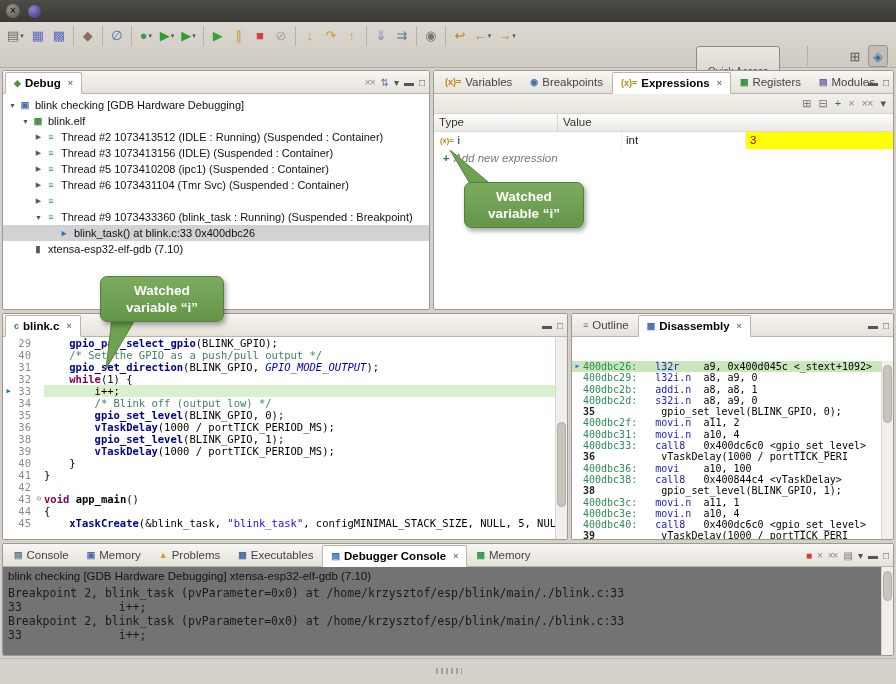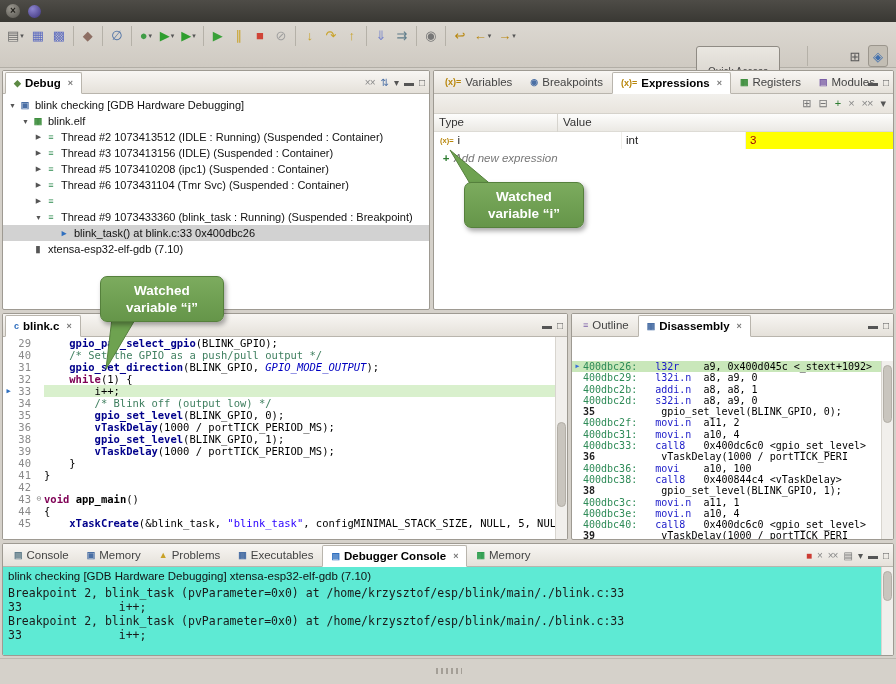--- a/index.html
+++ b/index.html
@@ -66,21 +66,21 @@
 
 .dloc{position:absolute;left:0;top:23px;right:0;height:24px;display:flex;align-items:center;gap:0;padding:0 5px;background:linear-gradient(#f2f0ec,#e6e2db);border-bottom:1px solid #cfccc5}
 .dinput{width:102px;height:17px;border:1px solid #8f8b84;background:#fff;font-size:10.5px;padding:0 3px;color:#555;font-family:"Liberation Sans",sans-serif}
 .dcombo{width:15px;height:17px;border:1px solid #8f8b84;border-left:none;background:linear-gradient(#f5f3ef,#ddd9d2);font-size:7px;text-align:center;line-height:16px;color:#444}
 #disasm-body{position:absolute;left:0;top:47px;right:12px;bottom:0;overflow:hidden;font-family:"DejaVu Sans Mono",monospace;font-size:10px;line-height:11.3px}
 .dline{height:11.3px;display:flex;white-space:pre}
 .dline.cur{background:#c9e7ba}
 .dmark{width:11px;flex:none;text-align:center;font-size:6.5px;color:#3a6fd8;line-height:11px}
 .t-a{color:#2e8b57}.t-o{color:#1a1ac8}.t-ln{color:#222;font-weight:bold}
 
-.console-body{position:absolute;left:0;top:23px;right:12px;bottom:0;background:#5eead4;overflow:hidden}
+.console-body{position:absolute;left:0;top:23px;right:12px;bottom:0;background:#737373;overflow:hidden}
 .chead{font-size:11.5px;padding:3px 5px 4px;color:#111}
 .cline{font-family:"DejaVu Sans Mono",monospace;font-size:11.5px;line-height:14px;white-space:pre;padding-left:5px;color:#1a1a1a}
 
 .vsb{position:absolute;top:23px;right:0;bottom:0;width:12px;background:#f1efec;border-left:1px solid #d8d5cf}
 .vsb .thumb{position:absolute;left:1px;right:1px;border-radius:5px;background:#c9c5be;border:1px solid #b2aea6}
 
 .callout{position:absolute;background:linear-gradient(#7cab5e,#659549);border:1px solid #55803c;border-radius:7px;color:#fff;font-size:13.5px;font-weight:bold;text-align:center;padding:5px 8px;box-shadow:2px 3px 5px rgba(0,0,0,.35);z-index:60;line-height:17px}
 #callout-expr{left:464px;top:182px;width:120px}
 #callout-editor{left:100px;top:276px;width:124px}
 .ctail{position:absolute;z-index:59}

